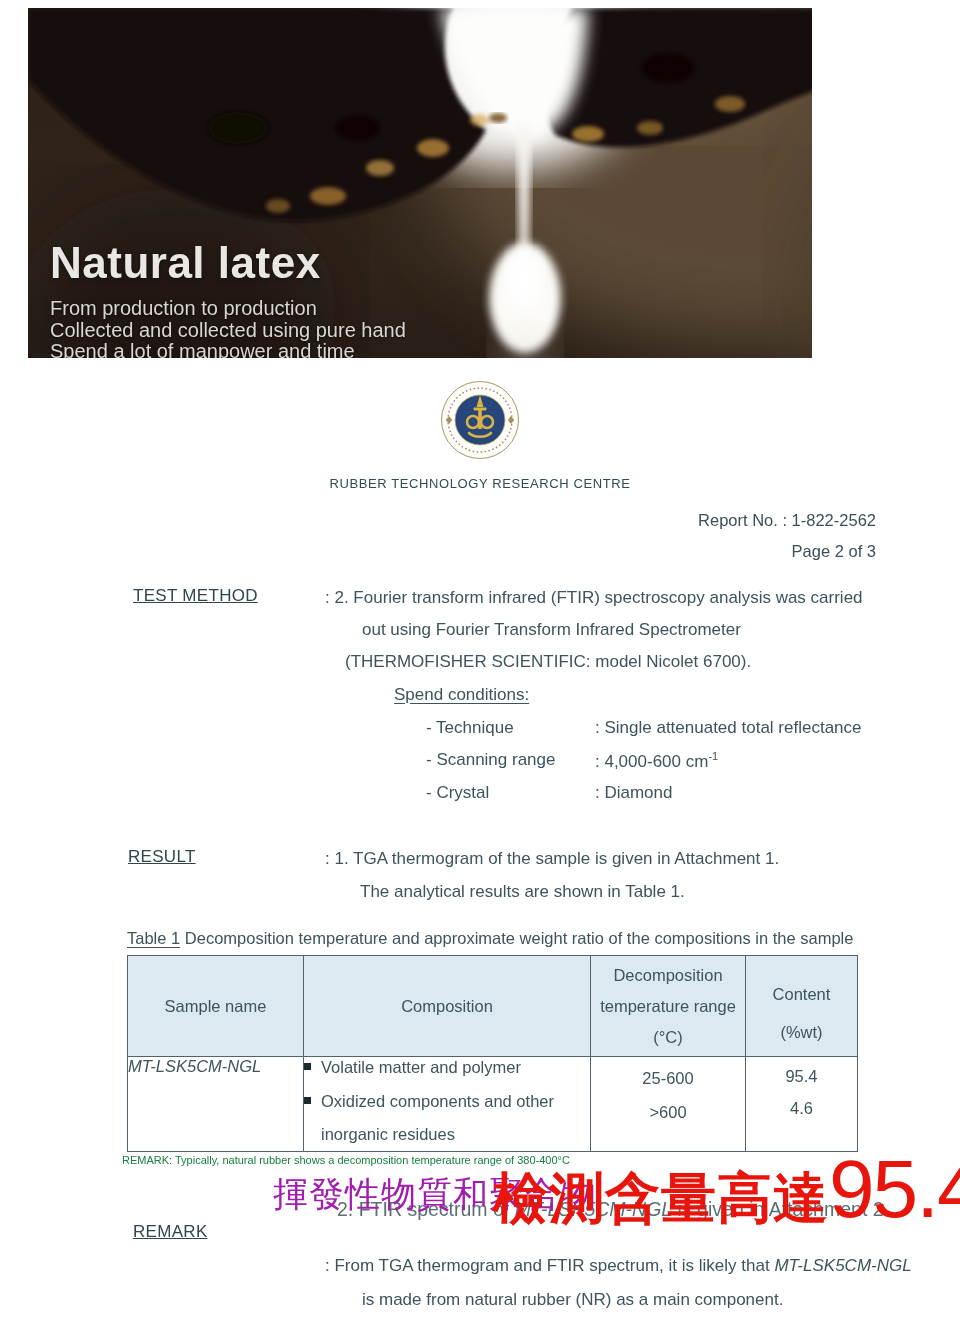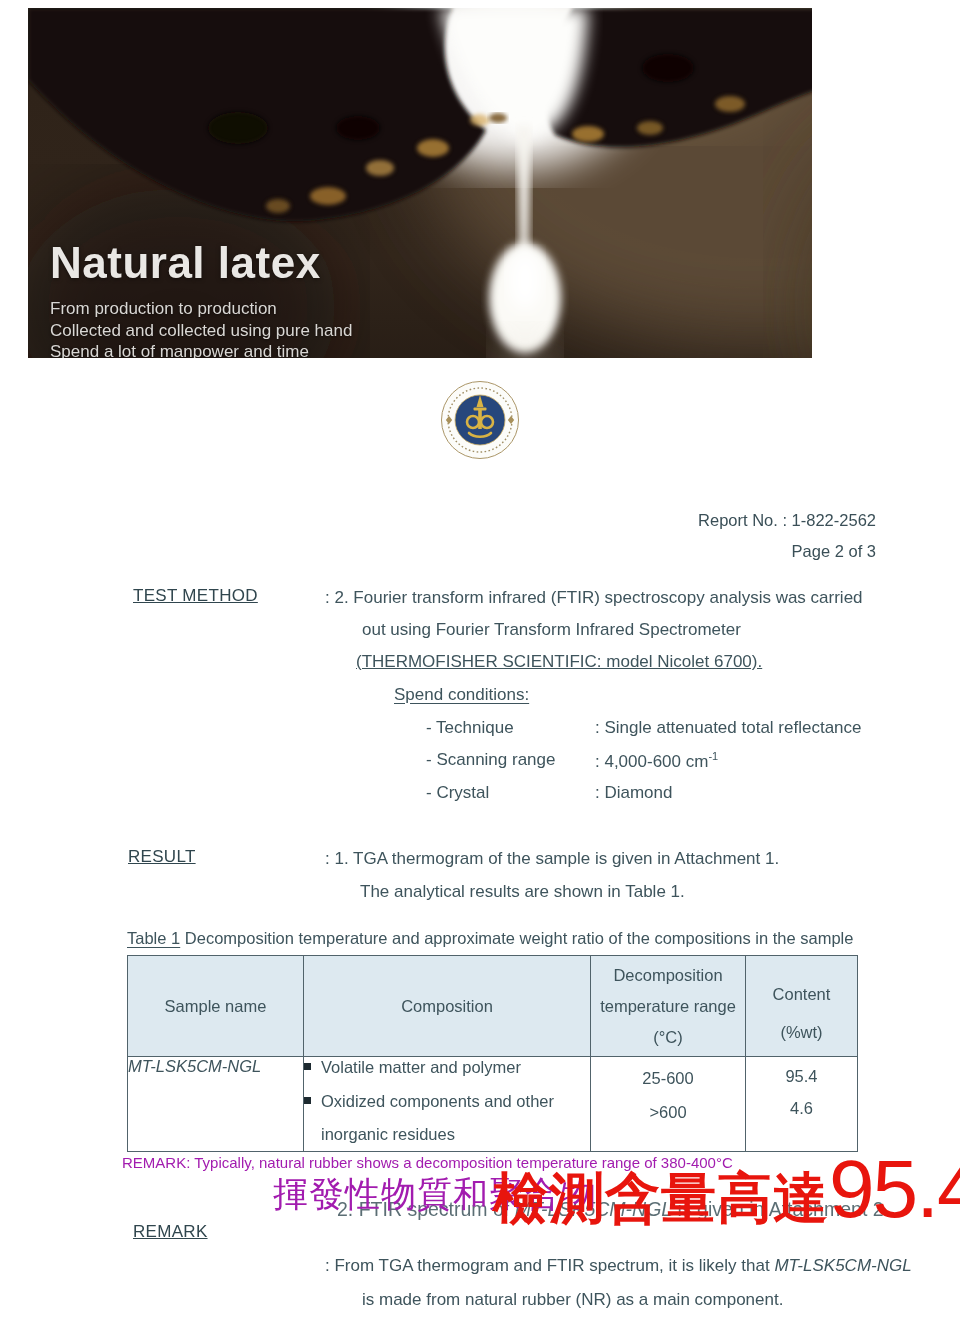--- a/index.html
+++ b/index.html
@@ -10,21 +10,21 @@
   }
   .abs{position:absolute;}
 
   
   .hero{position:absolute;top:8px;left:0;width:784px;height:500px;background:#241a13;overflow:hidden;margin-left:28px;}
   .hero-text{position:absolute;left:22px;top:230px;z-index:3;}
   .hero-title{
     margin:0;color:#e9e7e4;font-size:44px;font-weight:bold;letter-spacing:0.5px;
     text-shadow:0 1px 4px rgba(0,0,0,.5);
   }
-  .hero-sub{margin-top:10px;color:#d9d7d4;font-size:17px;line-height:21.5px;
+  .hero-sub{margin-top:10px;color:#d9d7d4;font-size:20px;line-height:21.5px;
     text-shadow:0 1px 3px rgba(0,0,0,.6);}
 
   
   .doc{
     position:absolute;left:15px;top:358px;width:930px;height:964px;
     background:#ffffff;z-index:5;color:#3e545c;font-size:17px;
   }
   .label{color:#30464e;letter-spacing:0.3px;text-decoration:underline;}
   .centre-name{width:100%;text-align:center;color:#2f4b55;font-size:13px;letter-spacing:0.6px;}
   .right-align{text-align:right;color:#3a4f57;font-size:16.5px;}
@@ -39,21 +39,21 @@
   .th-split{display:flex;flex-direction:column;justify-content:space-between;align-items:center;height:100px;padding:29px 0 14px 0;box-sizing:border-box;}
   .td-top{vertical-align:top;}
   .sample-cell{padding:8px 0 0 14px;font-style:italic;}
   .comp-cell{padding:8px 0 0 16px;}
   .comp-line{display:flex;align-items:flex-start;margin-bottom:13px;line-height:21px;}
   .bullet{width:7px;height:7px;background:#1d2a30;margin:6px 10px 0 0;flex:0 0 auto;}
   .comp-cont{margin:0 0 0 17px;line-height:21px;}
   .center-col{text-align:center;}
   .val-line{margin-top:9px;line-height:25px;}
 
-  .remark-note{font-size:15px;color:#a21caf;white-space:nowrap;}
+  .remark-note{font-size:11px;color:#15803d;white-space:nowrap;}
 
   
   .cjk-black{font-size:35px;color:#a21caf;letter-spacing:1px;z-index:8;}
   .ftir-line{font-size:19.5px;color:#4a5f66;opacity:.9;z-index:7;white-space:nowrap;}
   .red-overlay{display:flex;align-items:baseline;color:#e8150d;z-index:9;white-space:nowrap;}
   .red-text{font-size:55px;font-weight:bold;letter-spacing:1px;}
   .red-value{font-size:82px;font-weight:normal;line-height:1;letter-spacing:-2px;}
   .red-pct{font-size:42px;font-weight:normal;}
   .italic{font-style:italic;}
   .nowrap{white-space:nowrap;}
@@ -145,28 +145,29 @@
       <circle cx="40" cy="40" r="25" fill="#27477c" stroke="#c9ab62" stroke-width="0.8"></circle>
       <path d="M40,15 L43.5,27 L36.5,27 Z" fill="#d9b344"></path>
       <rect x="33.5" y="27.5" width="13" height="3" rx="1" fill="#d9b344"></rect>
       <rect x="38.2" y="30" width="3.6" height="19" fill="#d9b344"></rect>
       <circle cx="33" cy="42" r="6" fill="none" stroke="#d9b344" stroke-width="2.6"></circle>
       <circle cx="47" cy="42" r="6" fill="none" stroke="#d9b344" stroke-width="2.6"></circle>
       <path d="M29,53 C34,58 46,58 51,53" fill="none" stroke="#d9b344" stroke-width="2.6" stroke-linecap="round"></path>
     </svg>
   </div>
 
+  <div class="abs centre-name" style="top:118px;left:0;">RUBBER TECHNOLOGY RESEARCH CENTRE</div>
 
   <div class="abs right-align" style="top:153px;right:69px;">Report No. : 1-822-2562</div>
   <div class="abs right-align" style="top:184px;right:69px;">Page 2 of 3</div>
 
   <div class="abs label" style="left:118px;top:228px;">TEST METHOD</div>
   <div class="abs nowrap" style="left:310px;top:230px;">: 2.  Fourier transform infrared (FTIR) spectroscopy analysis was carried</div>
   <div class="abs nowrap" style="left:347px;top:262px;">out using Fourier Transform Infrared Spectrometer</div>
-  <div class="abs nowrap" style="left:341px;top:294px;text-decoration:underline;">(THERMOFISHER SCIENTIFIC: model Nicolet 6700).</div>
+  <div class="abs nowrap" style="left:330px;top:294px;">(THERMOFISHER SCIENTIFIC: model Nicolet 6700).</div>
 
   <div class="abs underline" style="left:379px;top:327px;">Spend conditions:</div>
 
   <div class="abs" style="left:411px;top:360px;">- Technique</div>
   <div class="abs nowrap" style="left:580px;top:360px;">: Single attenuated total reflectance</div>
 
   <div class="abs" style="left:411px;top:392px;">- Scanning range</div>
   <div class="abs nowrap" style="left:580px;top:392px;"><span>: 4,000-600 cm</span><sup>-1</sup></div>
 
   <div class="abs" style="left:411px;top:425px;">- Crystal</div>

